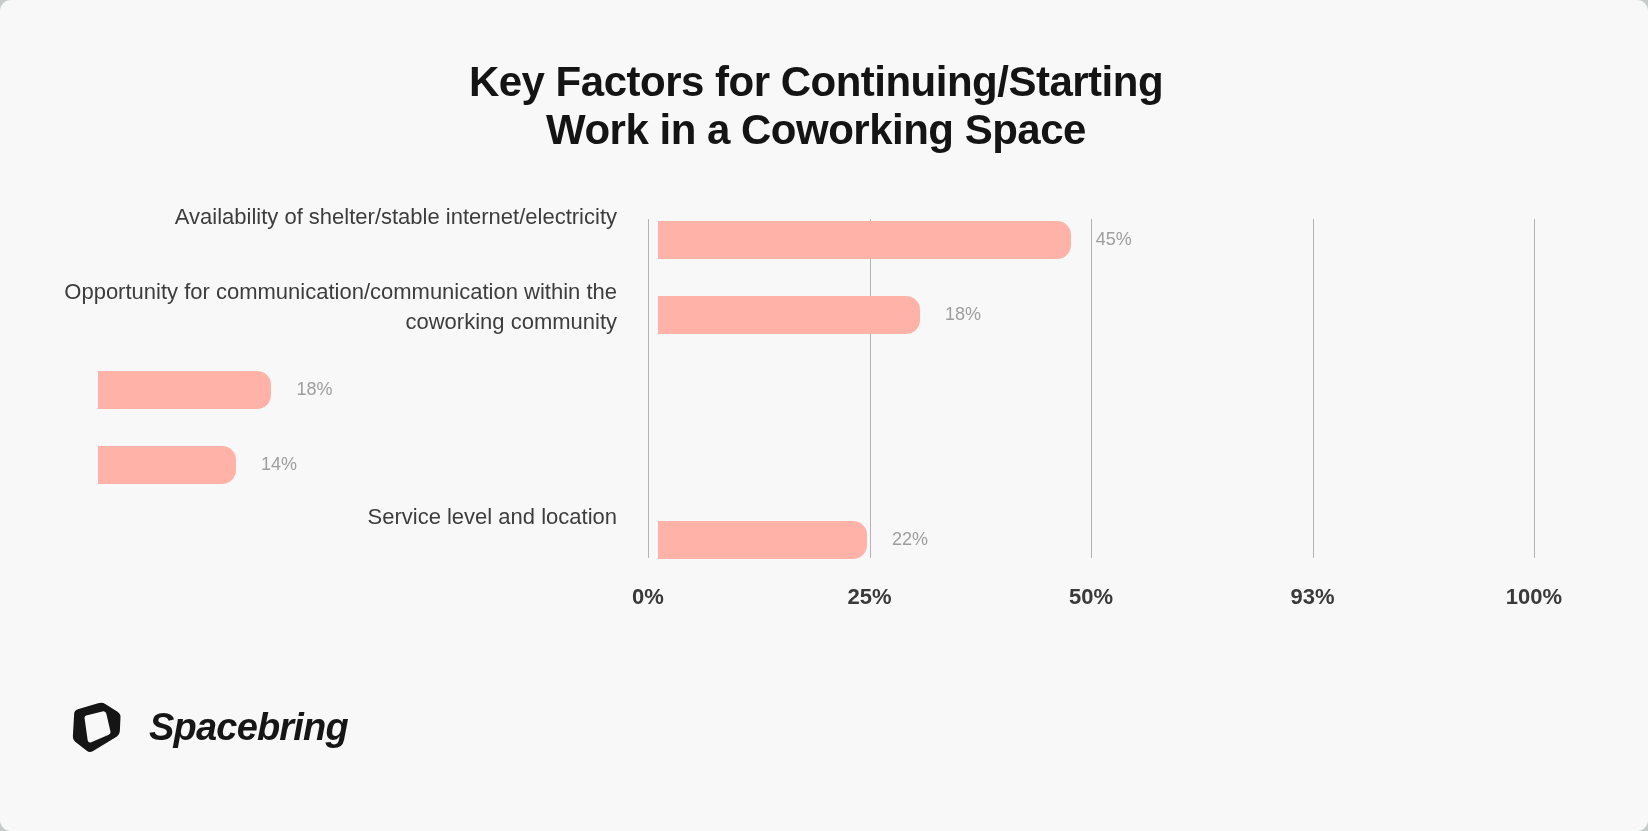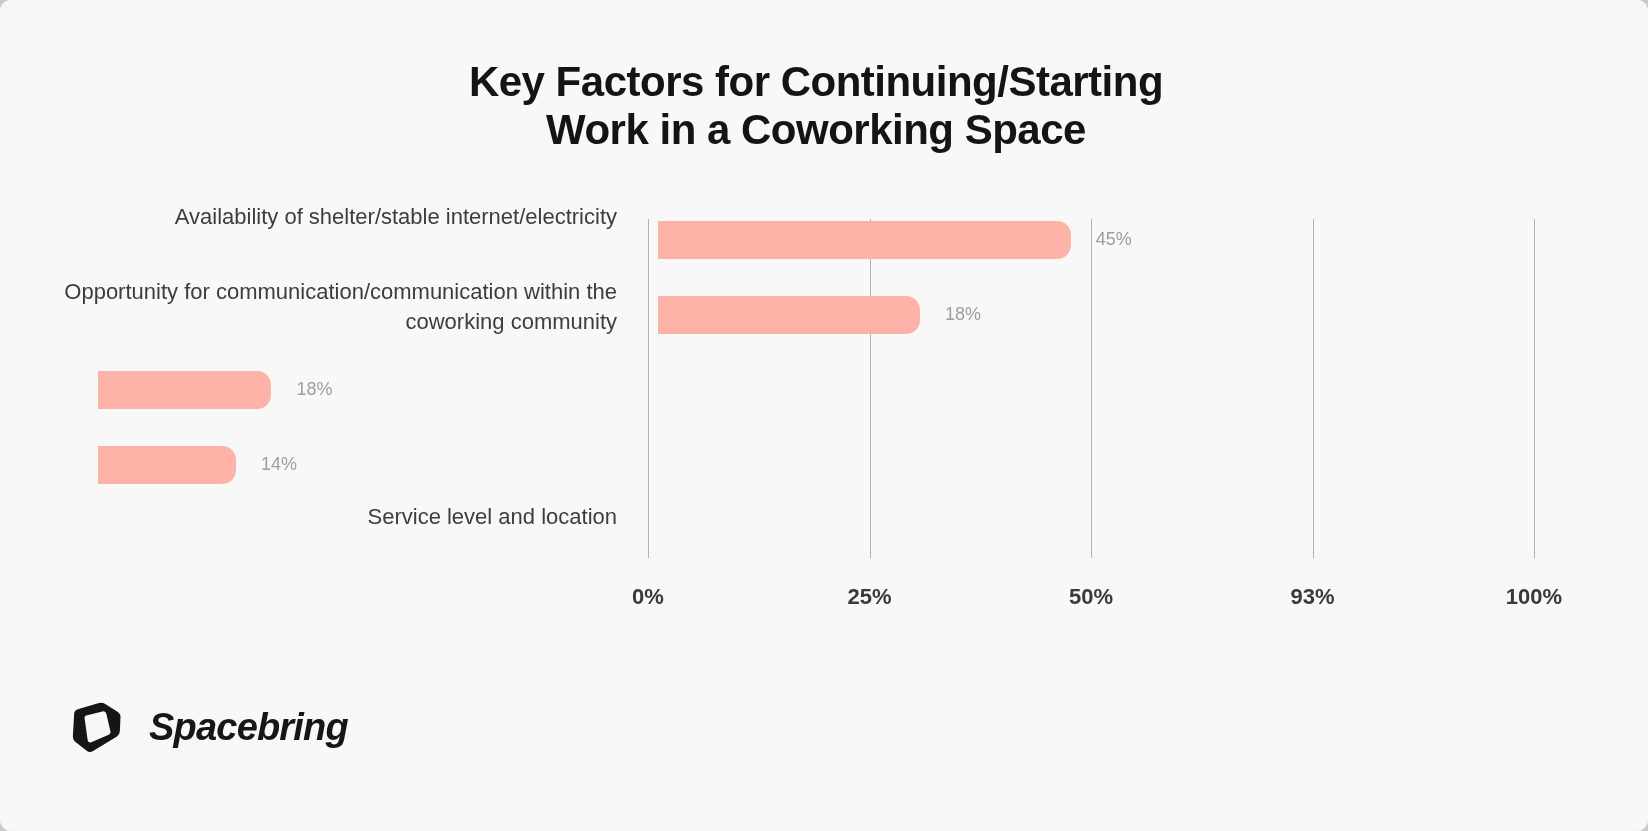--- a/index.html
+++ b/index.html
@@ -114,20 +114,24 @@
           </div>
         </div>
         <div class="row">
           <div class="row-plot">
             <div class="bar" style="width: calc(14% + 14px);"></div>
             <span class="val">14%</span>
           </div>
         </div>
         <div class="row">
           <div class="row-label">Service level and location</div>
+          <div class="row-plot">
+            <div class="bar" style="width: calc(22% + 14px);"></div>
+            <span class="val">22%</span>
+          </div>
         </div>
       </div>
 
     <div class="x-axis">
         <span class="x-tick" style="left: 0%;">0%</span>
         <span class="x-tick" style="left: 25%;">25%</span>
         <span class="x-tick" style="left: 50%;">50%</span>
         <span class="x-tick" style="left: 75%;">93%</span>
         <span class="x-tick" style="left: 100%;">100%</span>
       </div>

